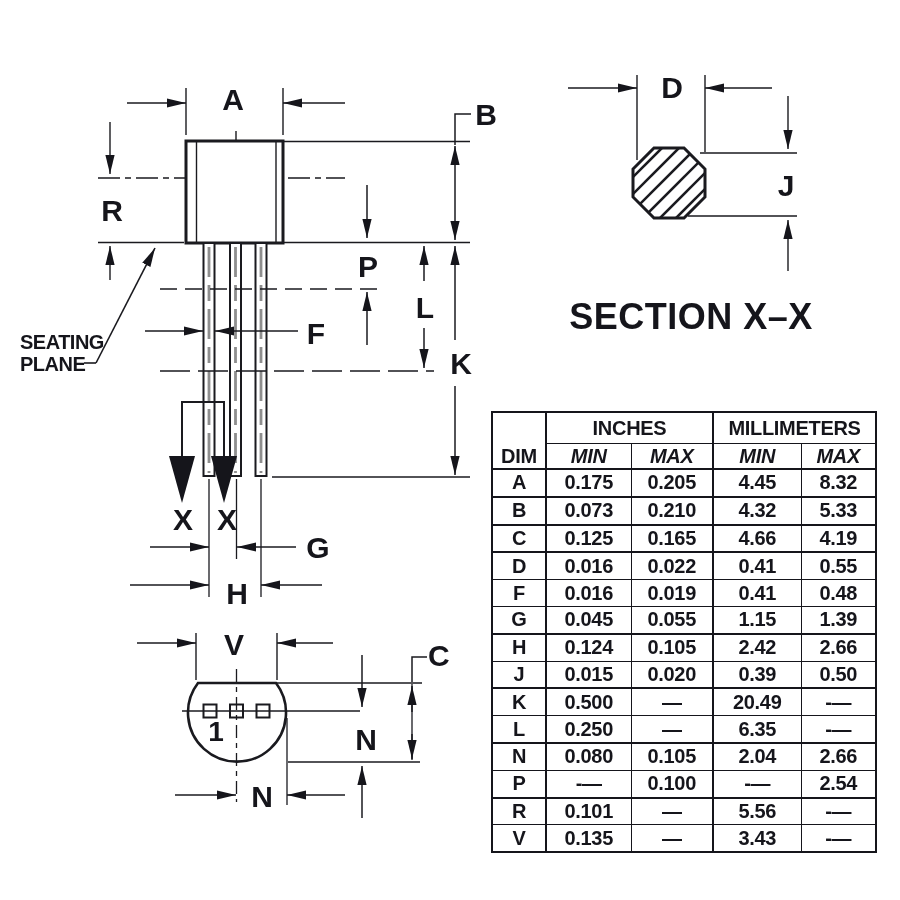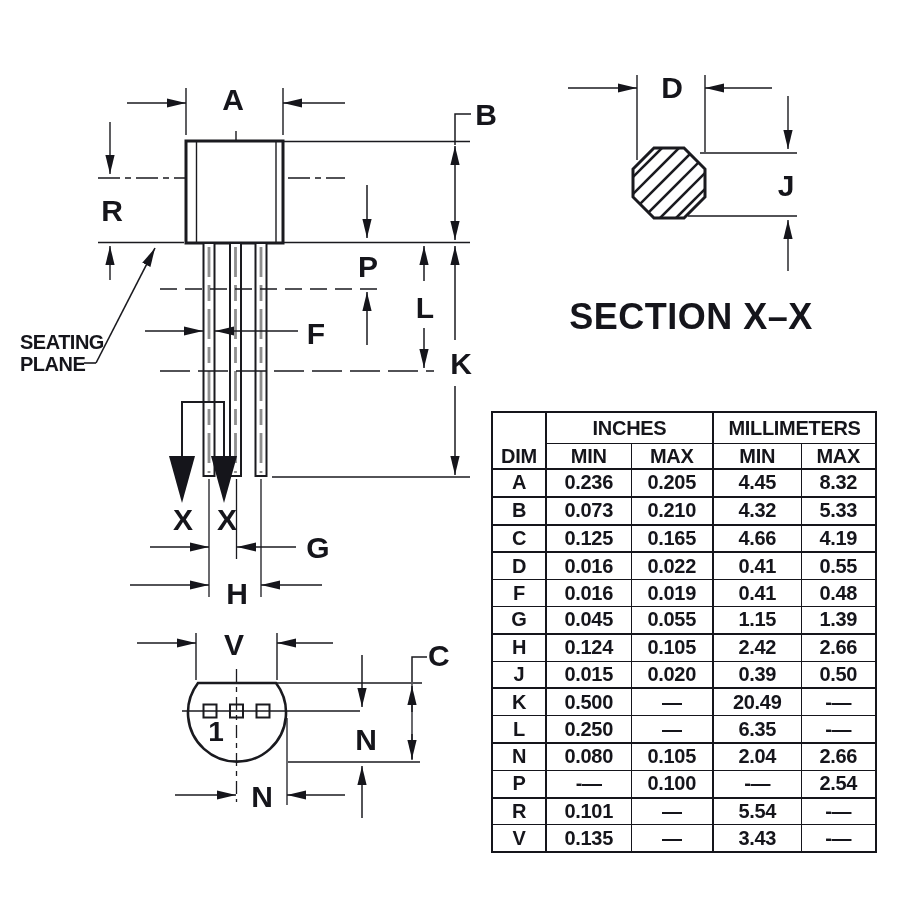--- a/index.html
+++ b/index.html
@@ -13,21 +13,21 @@
   .pinlbl{font-size:28px;}
 
   .dimtable{position:absolute;left:491px;top:411px;border-collapse:collapse;table-layout:fixed;
             width:384px;color:#15151b;}
   .dimtable th,.dimtable td{padding:0;margin:0;text-align:center;vertical-align:middle;
             font-weight:bold;font-size:20px;letter-spacing:-0.3px;border-left:1.4px solid #15151b;}
   .dimtable{border:2.6px solid #15151b;}
   .dimtable .bl-thick{border-left:2.4px solid #15151b;text-align:center;}
   .dimtable .bl-none{border-left:none;}
   tr.gh th{height:30px;border-bottom:1.8px solid #15151b;}
-  tr.ch th{height:24px;}
+  tr.ch th{height:24px;font-style:italic;}
   .dimtable td{height:25.8px;}
   th.dimhead{vertical-align:bottom;padding-bottom:0;border-bottom:none;border-radius:25px;}
   tr.g td{border-top:2.5px solid #15151b;}
   tr.s td{border-top:1.2px solid #15151b;}
 </style>
 </head>
 <body>
 
 <div class="canvas">
 
@@ -235,21 +235,21 @@
     <th class="bl-thick" colspan="2">MILLIMETERS</th>
   </tr>
   <tr class="ch">
     <th class="bl-thick">MIN</th>
     <th>MAX</th>
     <th class="bl-thick">MIN</th>
     <th>MAX</th>
   </tr>
   <tr class="g">
           <td class="bl-none">A</td>
-          <td class="bl-thick">0.236</td>
+          <td class="bl-thick">0.175</td>
           <td>0.205</td>
           <td class="bl-thick">4.45</td>
           <td>8.32</td>
         </tr>
   <tr class="g">
           <td class="bl-none">B</td>
           <td class="bl-thick">0.073</td>
           <td>0.210</td>
           <td class="bl-thick">4.32</td>
           <td>5.33</td>
@@ -321,21 +321,21 @@
           <td class="bl-none">P</td>
           <td class="bl-thick">-—</td>
           <td>0.100</td>
           <td class="bl-thick">-—</td>
           <td>2.54</td>
         </tr>
   <tr class="g">
           <td class="bl-none">R</td>
           <td class="bl-thick">0.101</td>
           <td>—</td>
-          <td class="bl-thick">5.54</td>
+          <td class="bl-thick">5.56</td>
           <td>-—</td>
         </tr>
   <tr class="s">
           <td class="bl-none">V</td>
           <td class="bl-thick">0.135</td>
           <td>—</td>
           <td class="bl-thick">3.43</td>
           <td>-—</td>
         </tr>
   </tbody>

